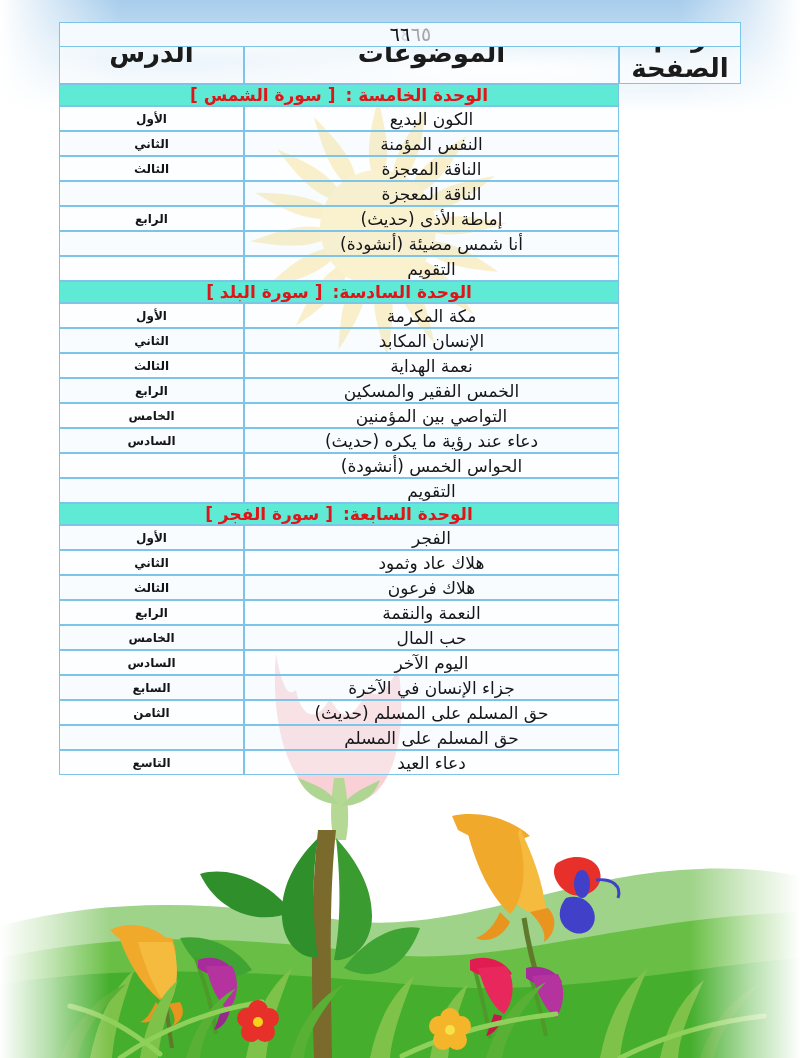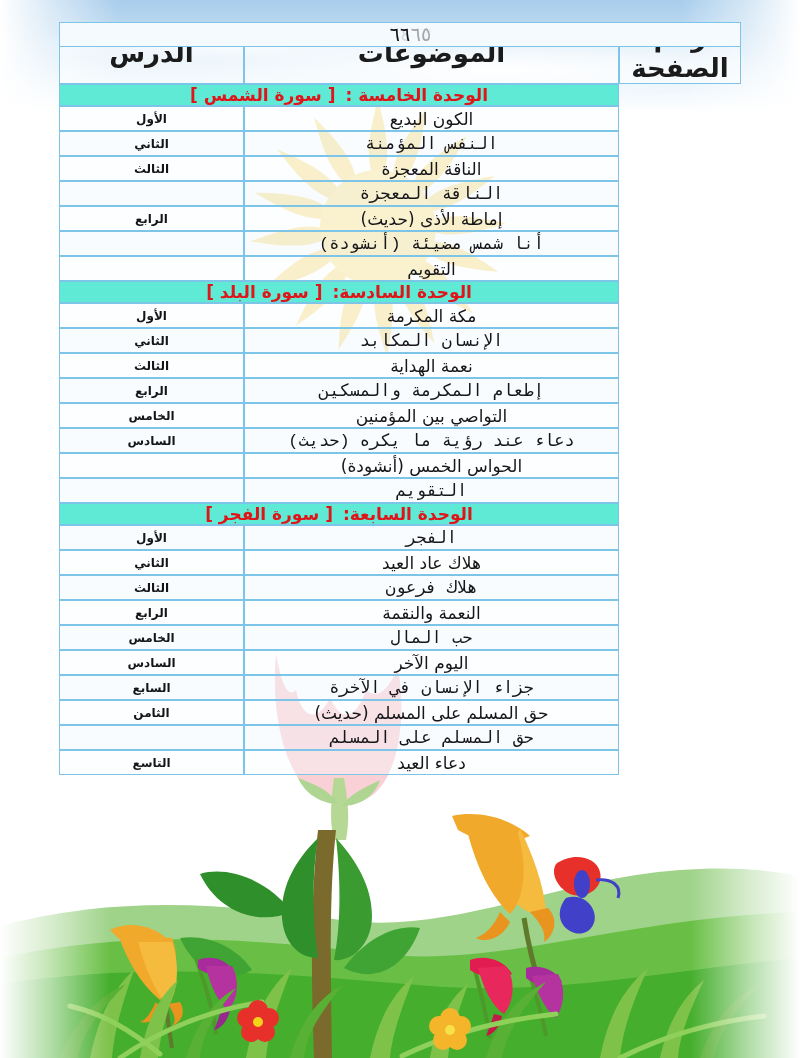--- a/index.html
+++ b/index.html
@@ -116,21 +116,21 @@
   }
   td.lesson {
     text-align: center;
     font-size: 12px;
     font-weight: 700;
     color: #151518;
     background: rgba(250,253,255,0.42);
   }
 
   tr.alt td.page   { background: rgba(236,245,252,0.66); padding-left: 48px; }
-  tr.alt td.topic  { background: rgba(240,248,253,0.42); font-family: Liberation Mono, monospace; }
+  tr.alt td.topic  { background: rgba(240,248,253,0.42); }
   tr.alt td.lesson { background: rgba(240,248,253,0.44); }
 
   
   tr.unit td {
     background: #5eead4;
     height: 22px;
   }
   tr.unit td.page {
     color: #141414;
     font-size: 19px;
@@ -265,21 +265,21 @@
             <td class="topic">الإنسان المكابد</td>
             <td class="lesson">الثاني</td>
           </tr>
           <tr class="">
             <td class="page">٥٠</td>
             <td class="topic">نعمة الهداية</td>
             <td class="lesson">الثالث</td>
           </tr>
           <tr class="alt">
             <td class="page">٥١</td>
-            <td class="topic">إطعام المكرمة والمسكين</td>
+            <td class="topic">الخمس الفقير والمسكين</td>
             <td class="lesson">الرابع</td>
           </tr>
           <tr class="">
             <td class="page">٥٢</td>
             <td class="topic">التواصي بين المؤمنين</td>
             <td class="lesson">الخامس</td>
           </tr>
           <tr class="alt">
             <td class="page">٥٣</td>
             <td class="topic">دعاء عند رؤية ما يكره (حديث)</td>
@@ -299,21 +299,21 @@
             <td class="page">٥٦</td>
             <td class="unit-title" colspan="2"><span class="ttl">الوحدة السابعة:</span><span class="sura">[ سورة الفجر ]</span></td>
           </tr>
           <tr class="alt">
             <td class="page">٥٧</td>
             <td class="topic">الفجر</td>
             <td class="lesson">الأول</td>
           </tr>
           <tr class="">
             <td class="page">٥٨</td>
-            <td class="topic">هلاك عاد العيد</td>
+            <td class="topic">هلاك عاد وثمود</td>
             <td class="lesson">الثاني</td>
           </tr>
           <tr class="alt">
             <td class="page">٥٩</td>
             <td class="topic">هلاك فرعون</td>
             <td class="lesson">الثالث</td>
           </tr>
           <tr class="">
             <td class="page">٦٠</td>
             <td class="topic">النعمة والنقمة</td>

